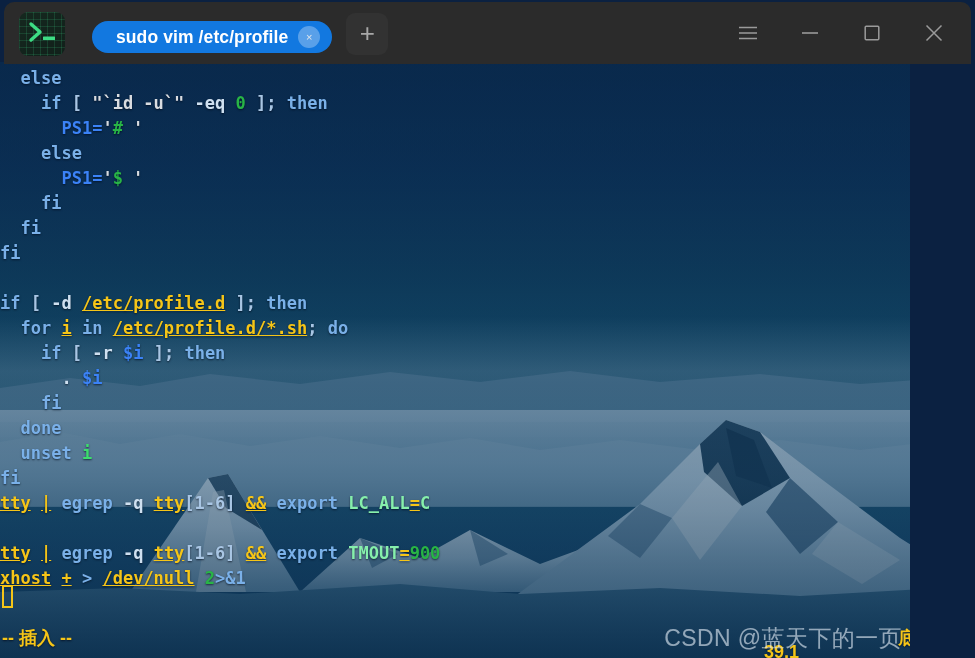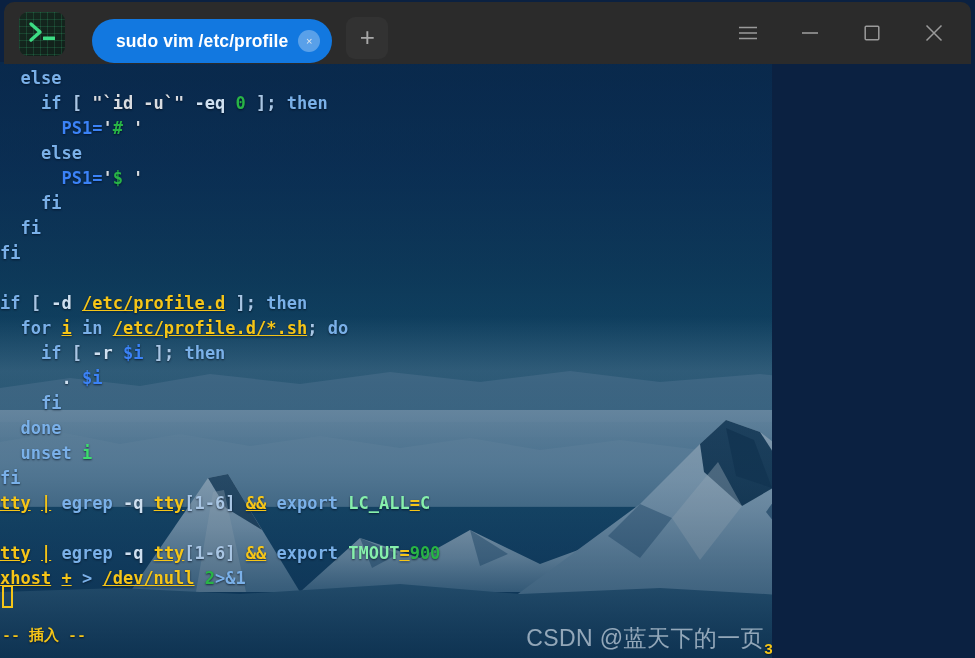--- a/index.html
+++ b/index.html
@@ -54,21 +54,21 @@
   #tab-strip {
     position: absolute;
     left: 88px;
     top: 11px;
     display: flex;
     align-items: center;
     gap: 14px;
   }
 
   .tab {
-    height: 44px;
+    height: 32px;
     background: #1278e0;
     border-radius: 22px;
     display: flex;
     align-items: center;
     padding: 0 12px 0 24px;
     gap: 10px;
     box-sizing: border-box;
     margin-top: 6px;
   }
   .tab-label {
@@ -124,21 +124,21 @@
     display: flex;
     align-items: center;
     justify-content: center;
   }
 
   
   #terminal {
     position: absolute;
     left: 0;
     top: 62px;
-    width: 772px;
+    width: 910px;
     height: 596px;
     overflow: hidden;
   }
 
   
   #wallpaper {
     position: absolute;
     inset: 0;
     background: linear-gradient(to bottom,
         #0a2a4e 0%,
@@ -210,22 +210,22 @@
     box-sizing: border-box;
   }
 
   
   #statusline {
     position: absolute;
     left: 0;
     bottom: 6px;
     width: 975px;
     height: 26px;
-    font-family: Liberation Mono, monospace;
-    font-size: 15px;
+    font-family: Liberation Sans, sans-serif;
+    font-size: 18px;
     font-weight: bold;
     color: #f5c518;
     text-shadow: 0 1px 2px rgba(0,10,25,0.7);
   }
   #status-mode {
     position: absolute;
     left: 2px;
     top: 0;
     white-space: pre;
   }

